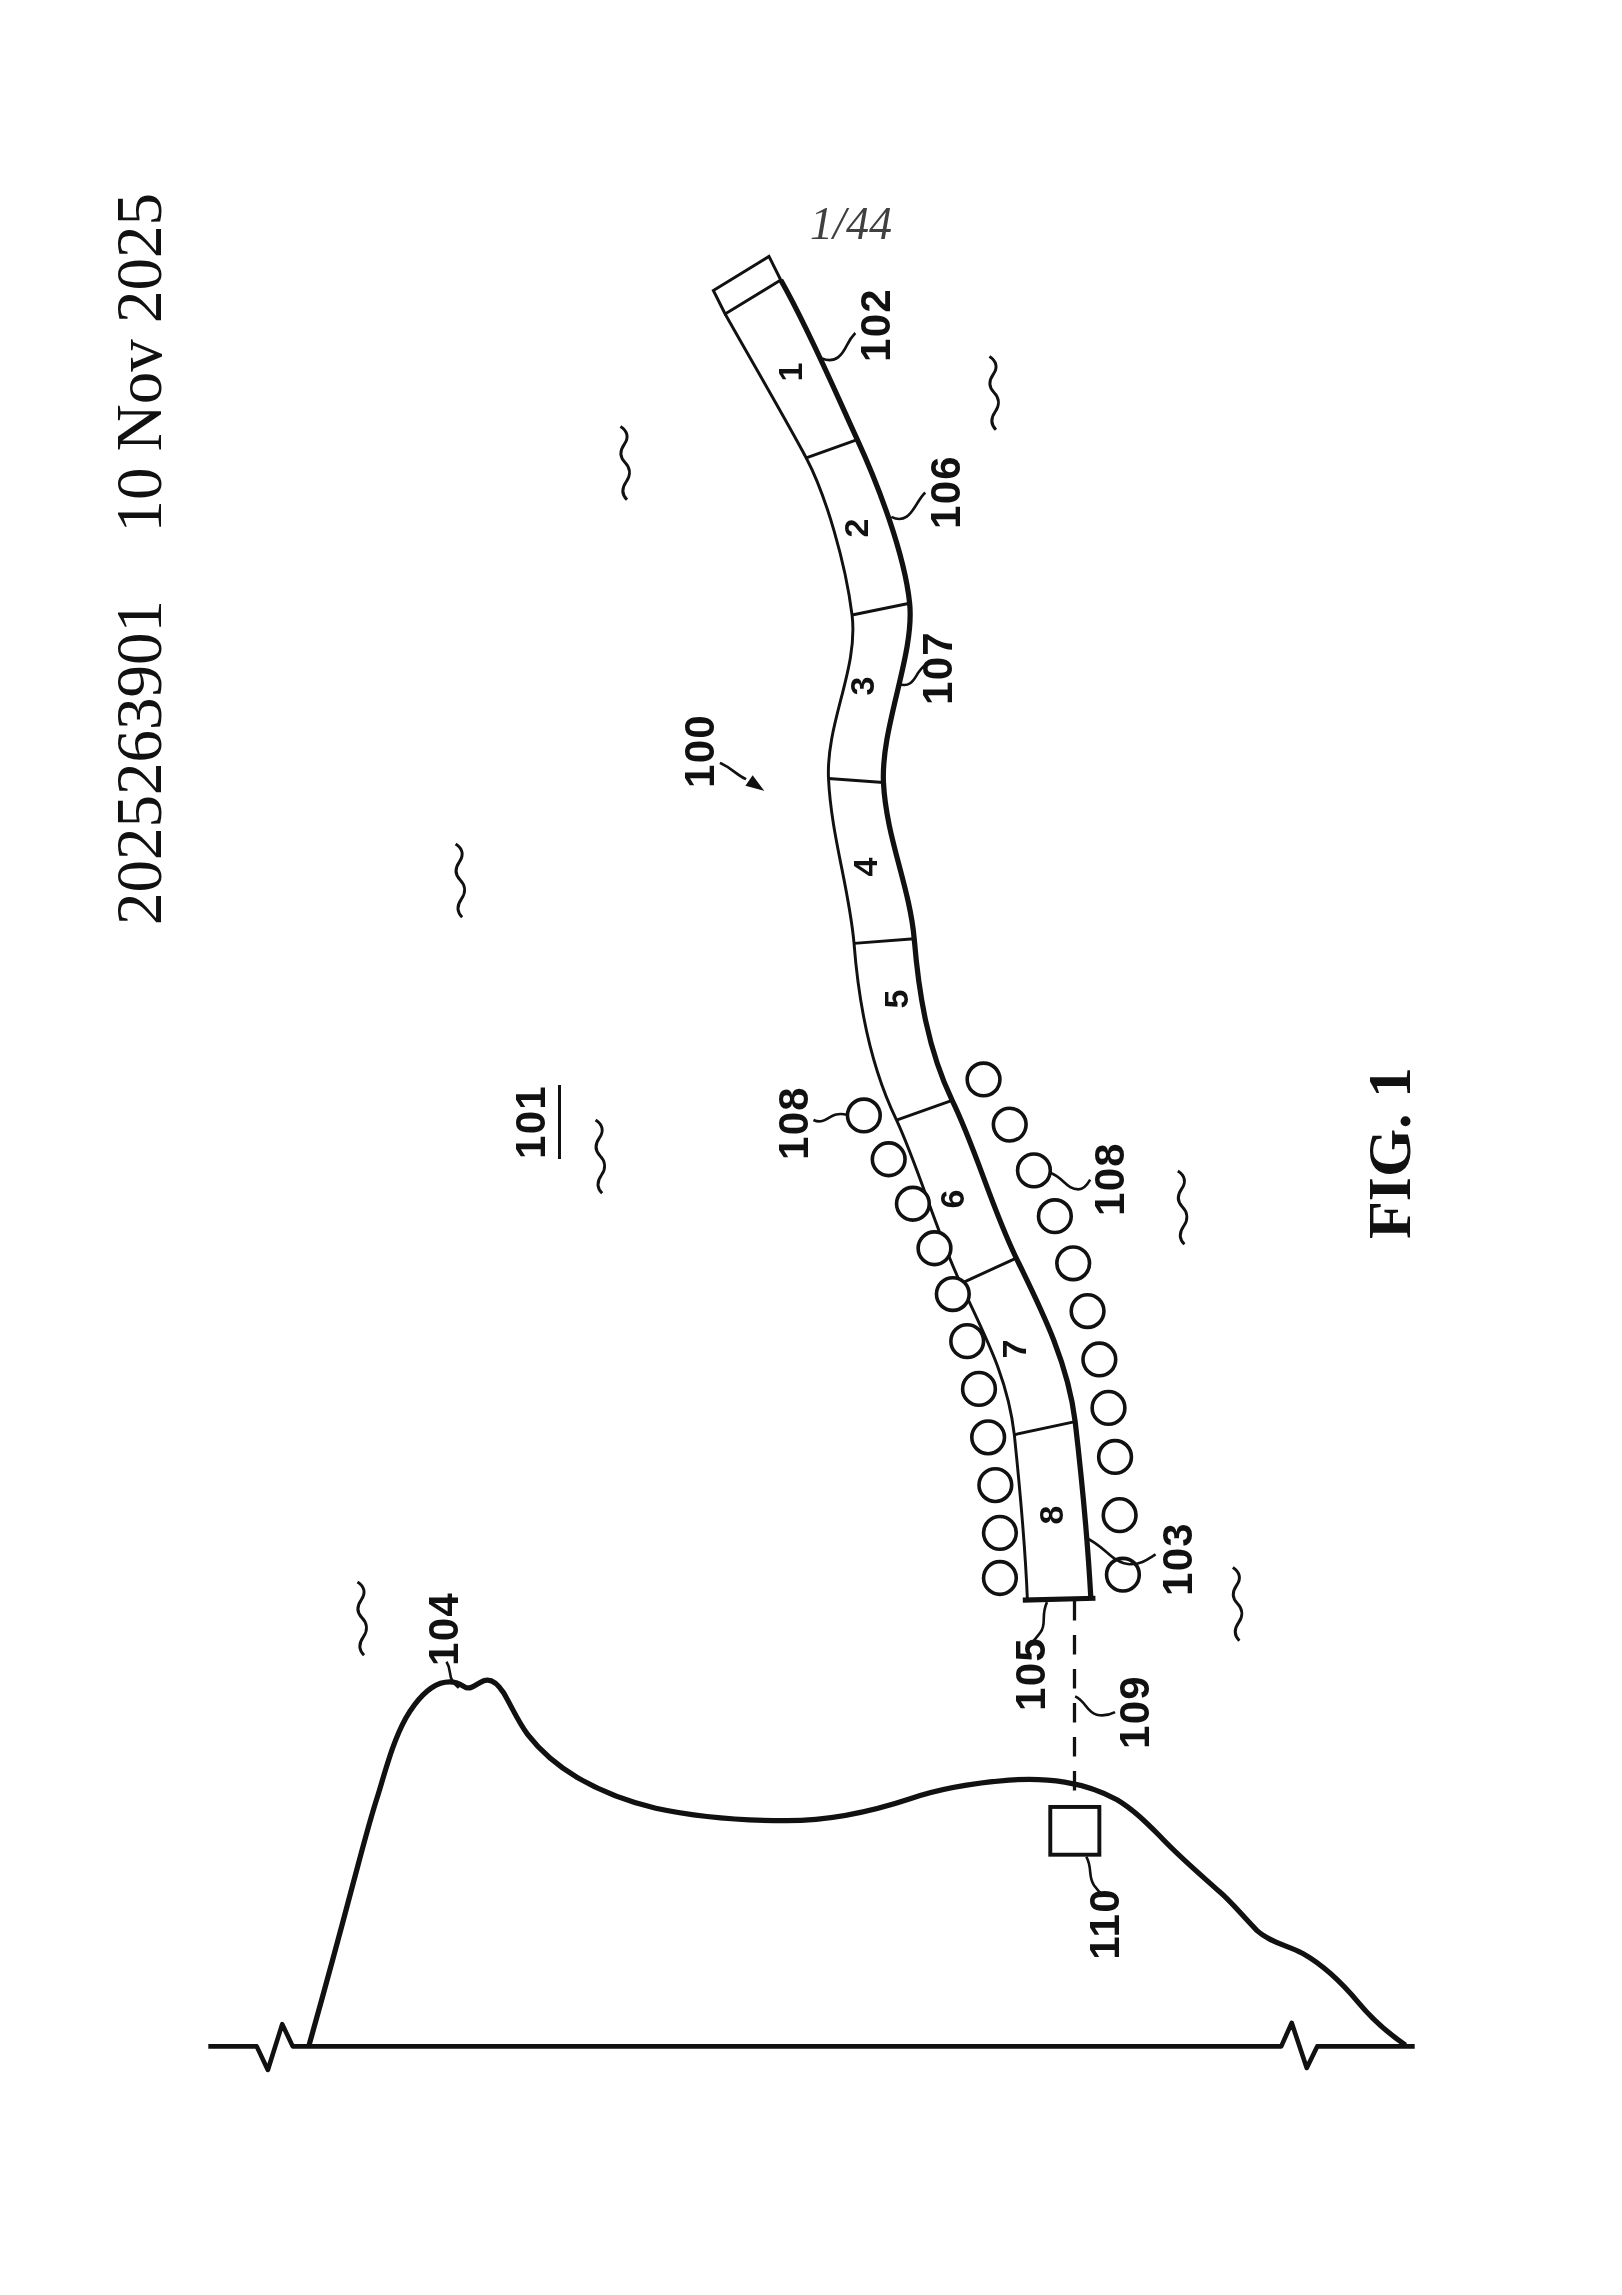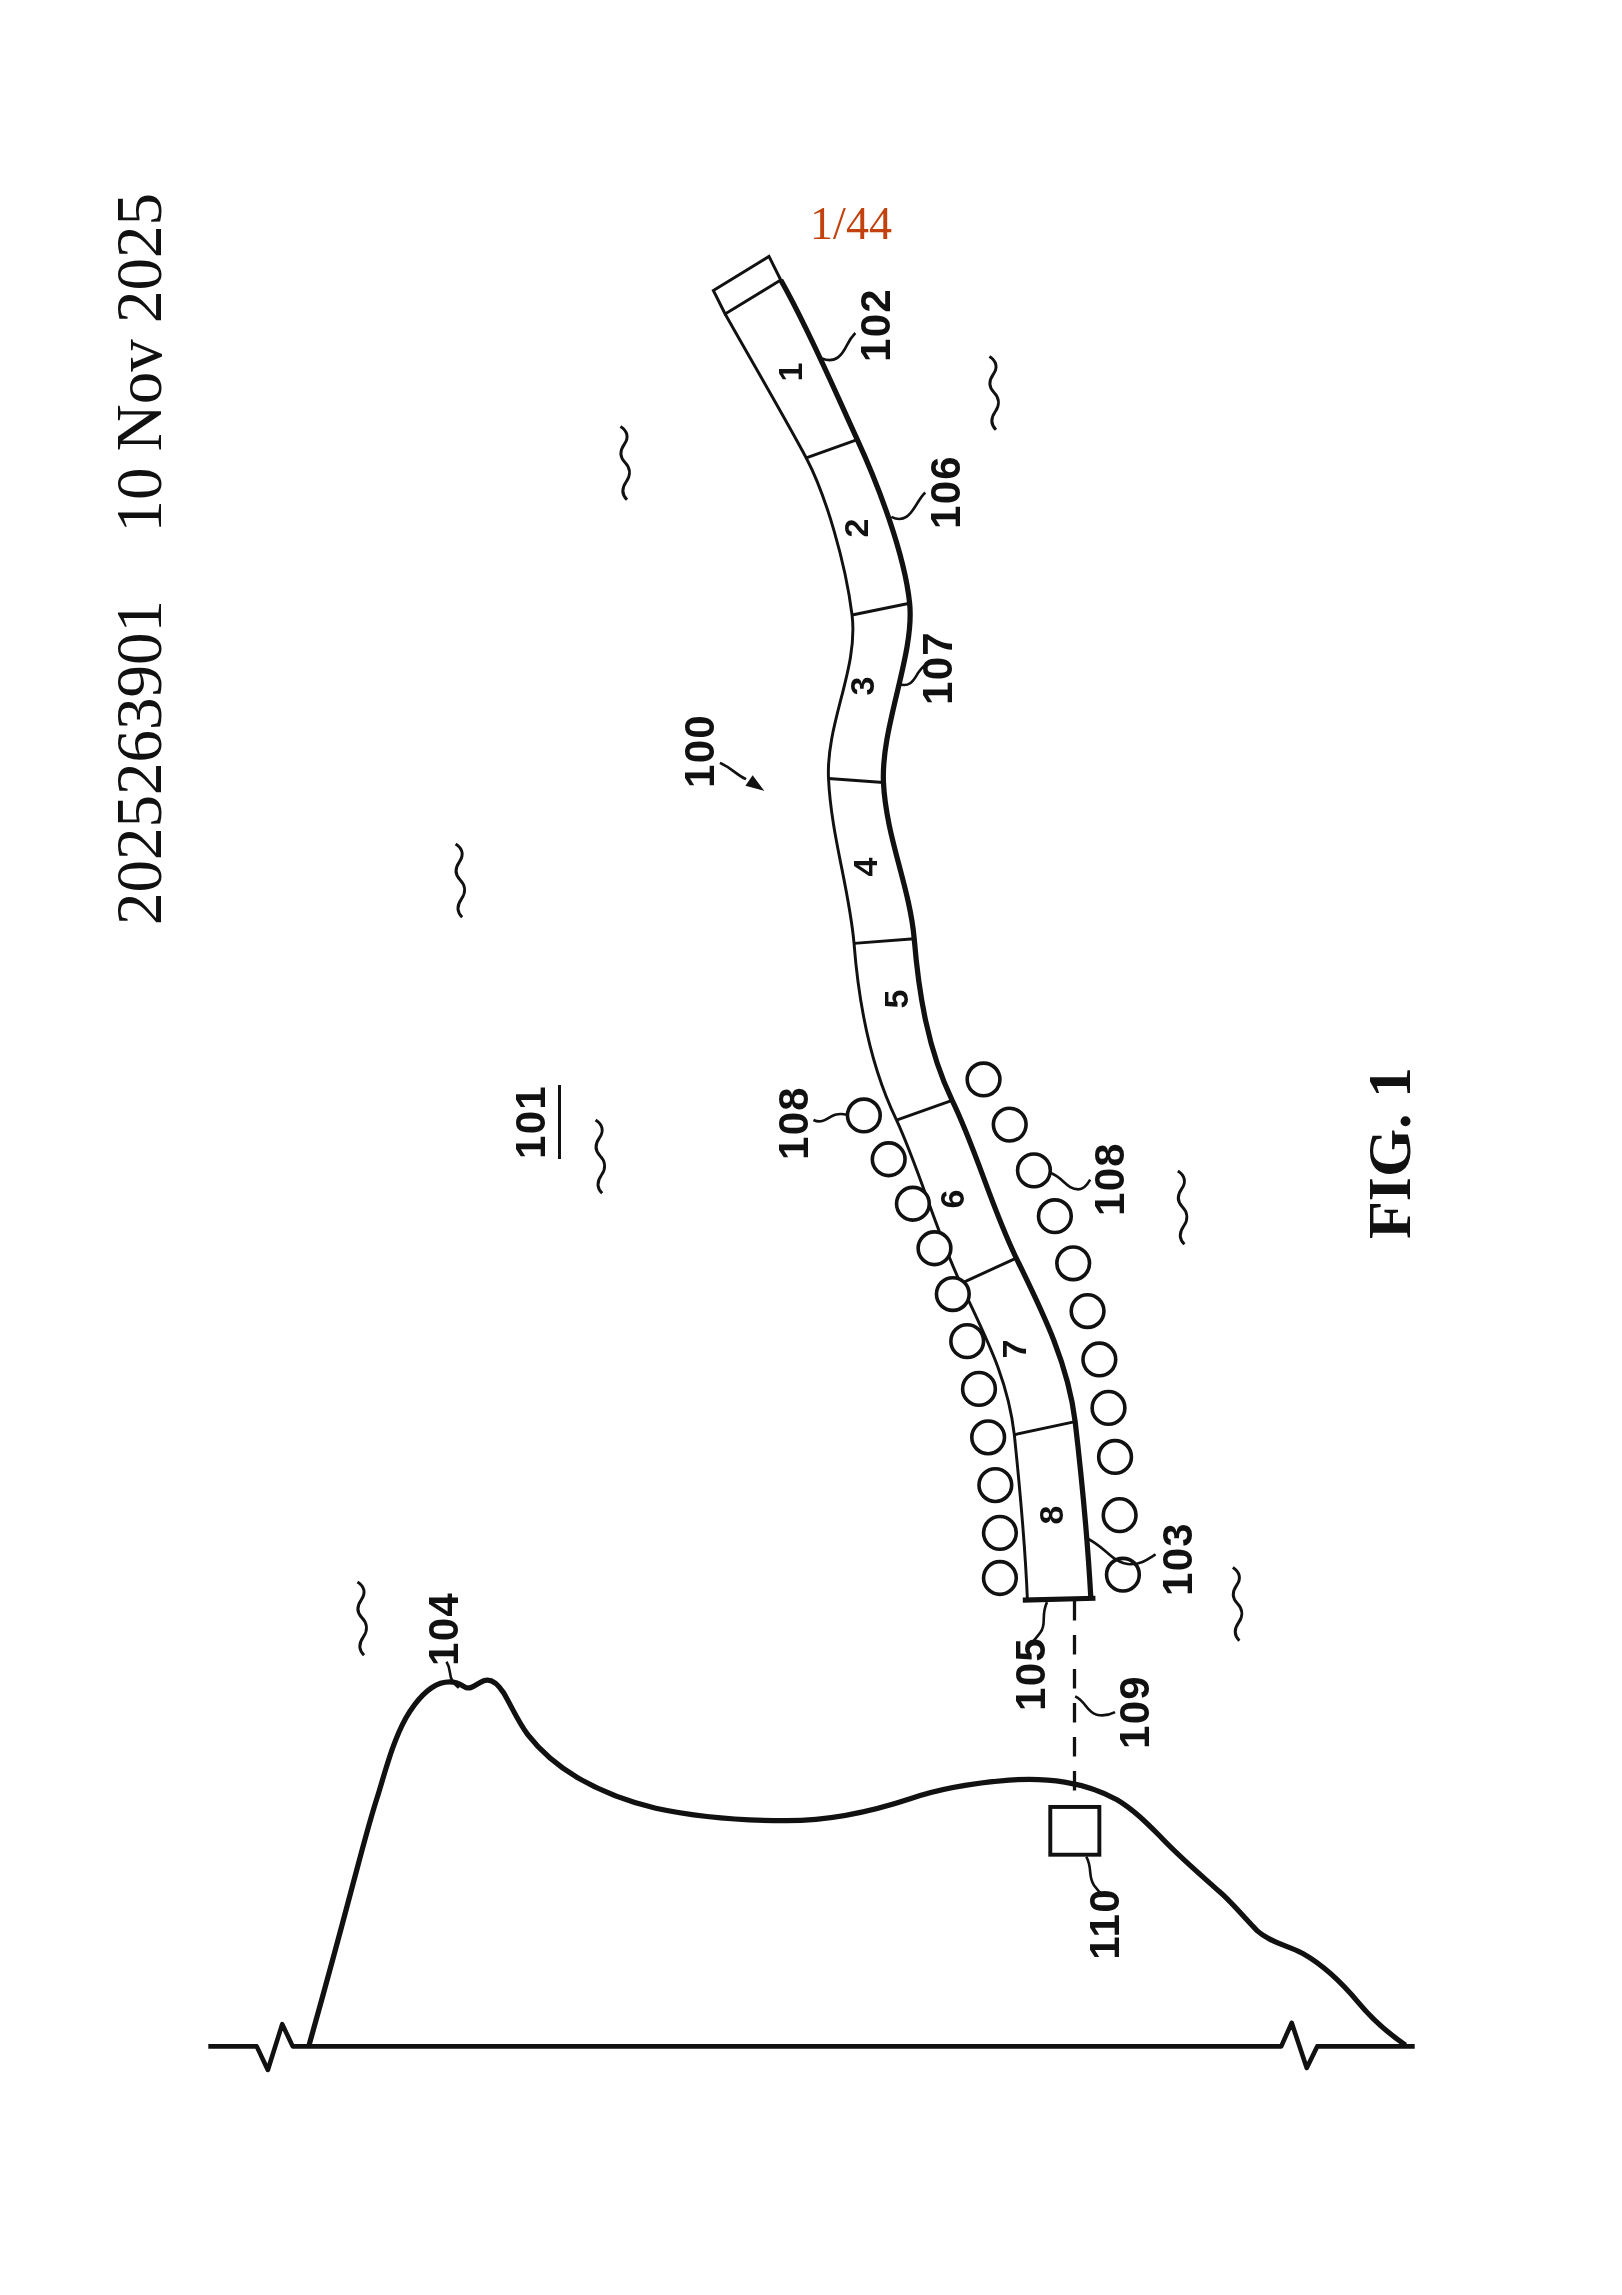--- a/index.html
+++ b/index.html
@@ -35,22 +35,23 @@
     white-space:nowrap;
     font-weight:bold;
     font-size:34px;
     color:#111;
   }
   .underlined{border-bottom:3.9px solid #111;padding-bottom:3.9px;}
   .sheetnum{
     position:absolute;
     transform:translate(-50%,-50%);
     font-family:"Liberation Serif", serif;
+    font-style:italic;
     font-size:46px;
-    color:#c2410c;
+    color:#404040;
     text-align:right;
   }
   .figcap{
     position:absolute;
     transform:translate(-50%,-50%) rotate(-90deg);
     font-family:"Liberation Serif", serif;
     font-weight:bold;
     font-size:62px;
     white-space:nowrap;
     color:#111;

